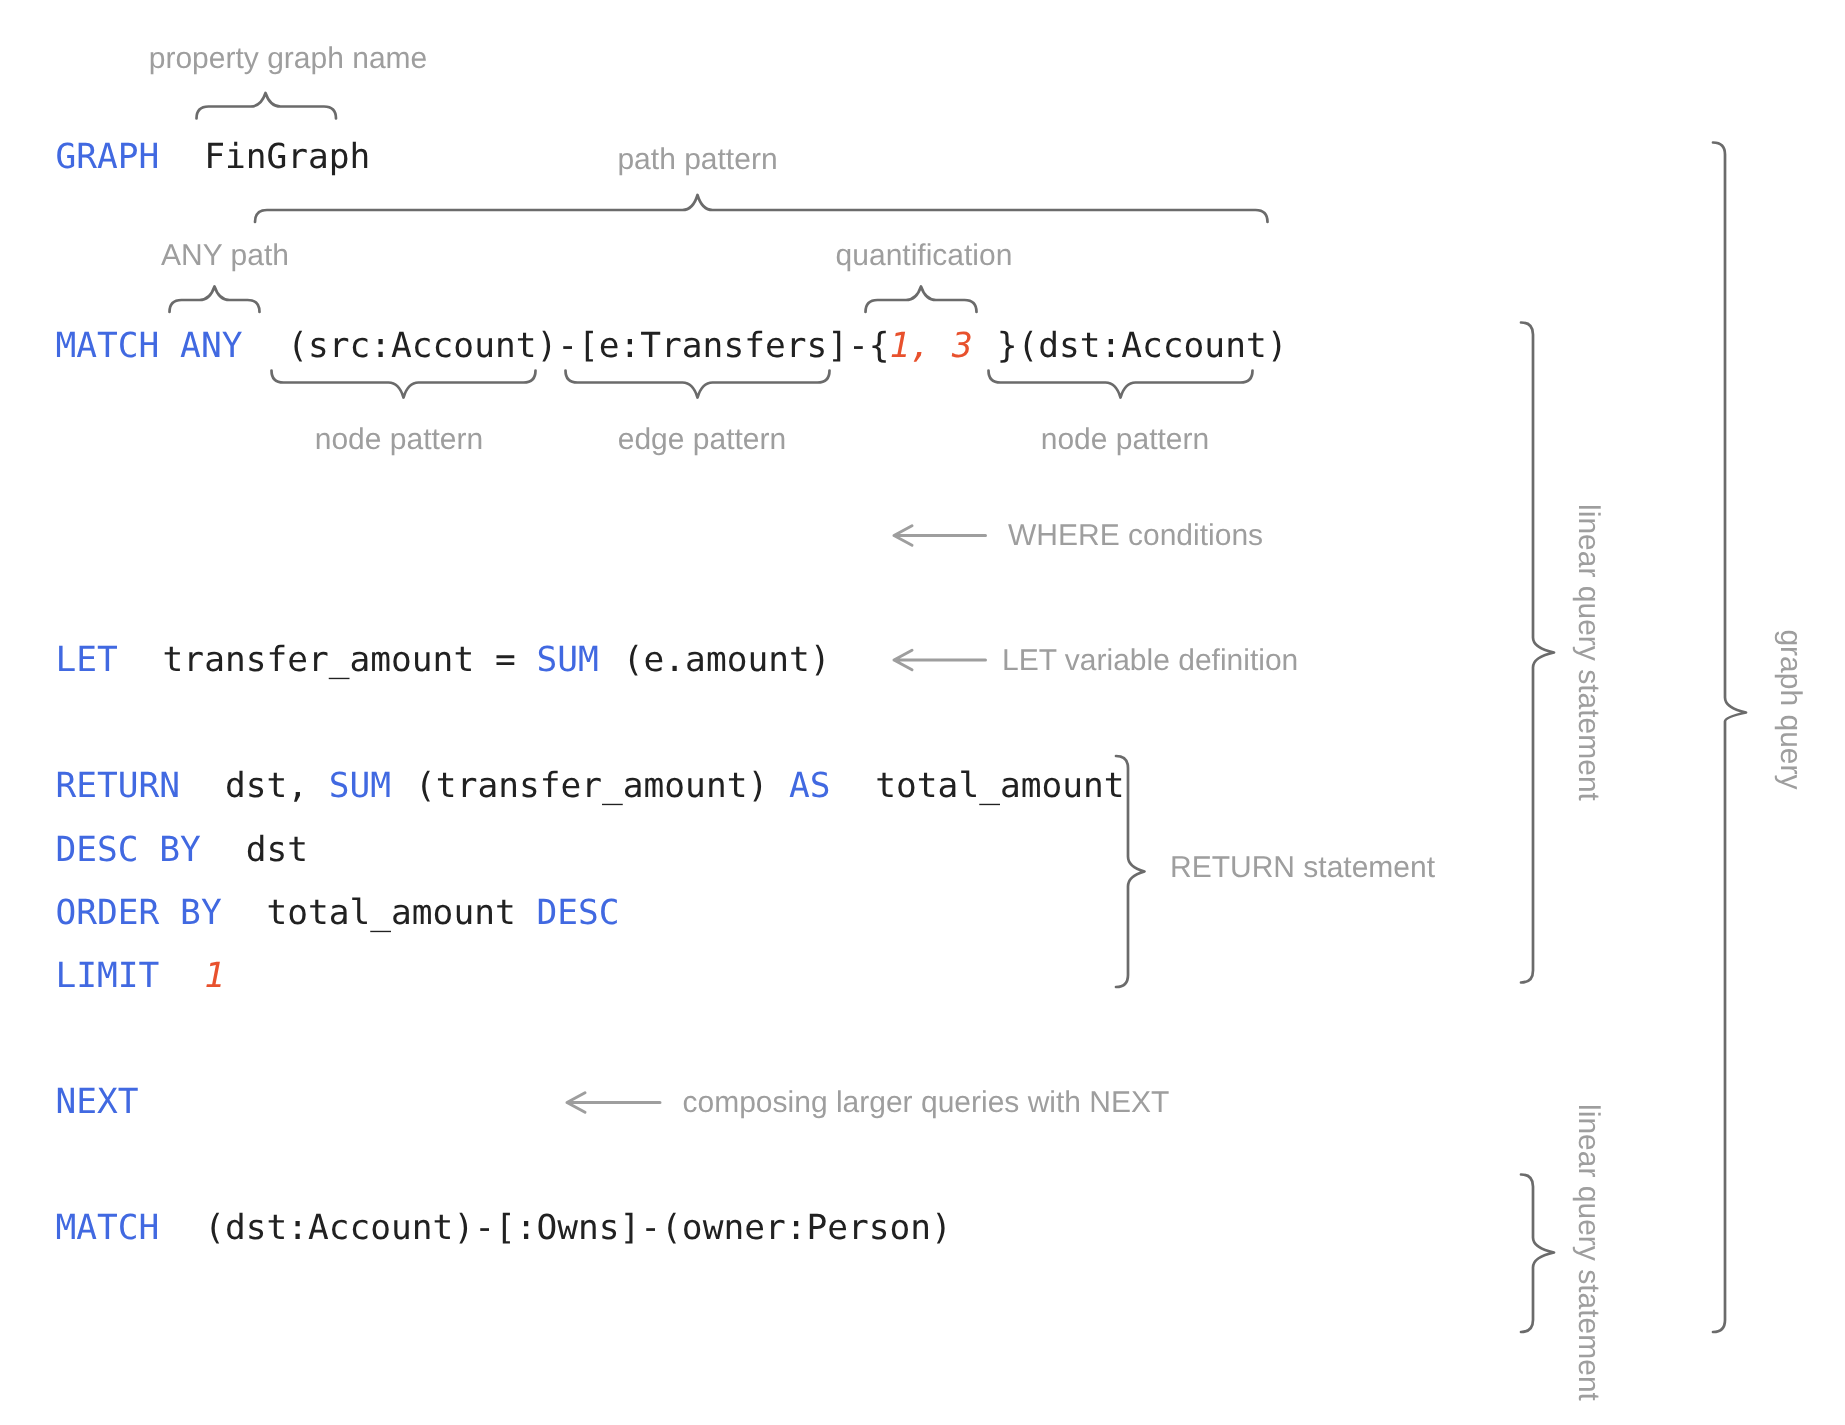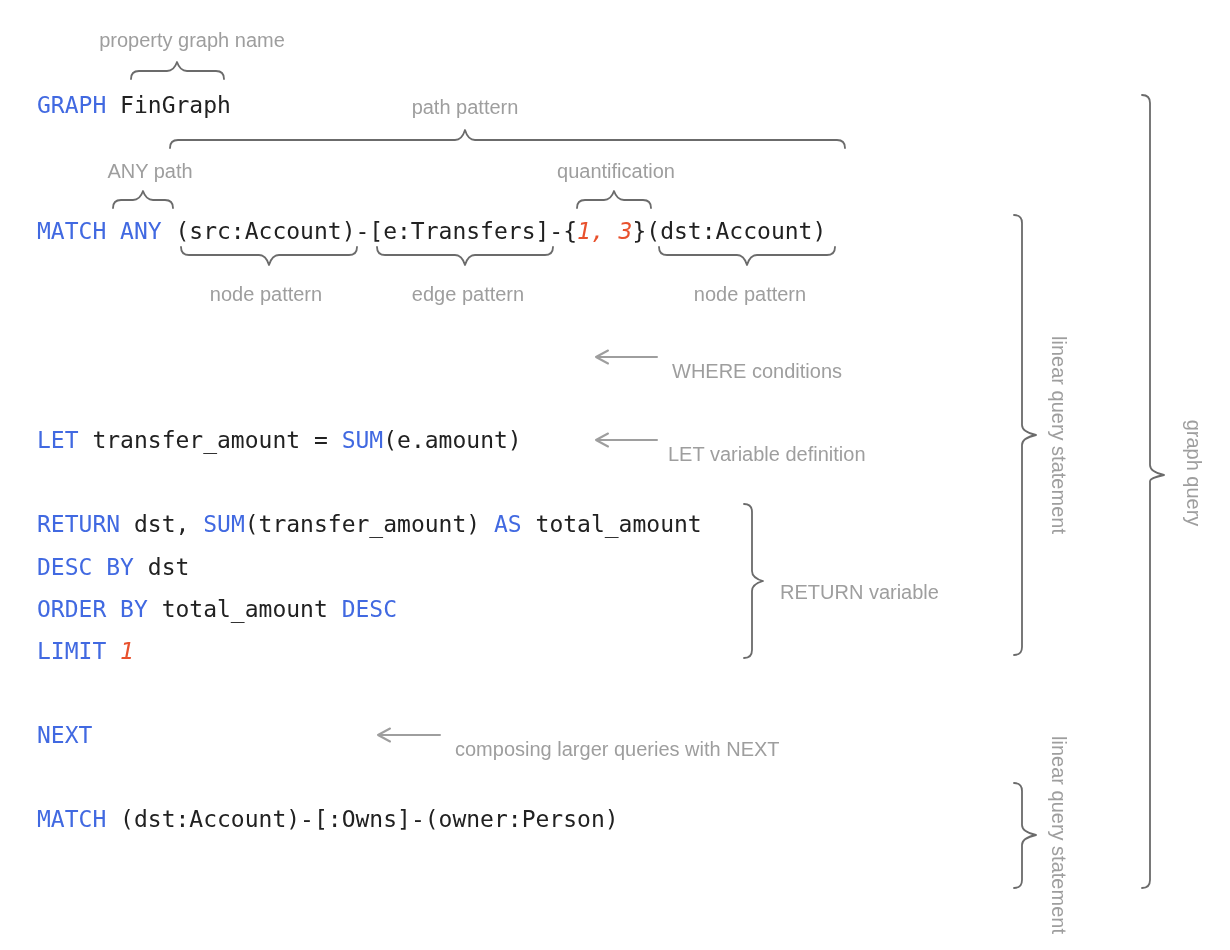--- a/index.html
+++ b/index.html
@@ -12,28 +12,28 @@
   }
   .gfx{position:absolute;left:0;top:0;}
   .code{
     position:absolute;left:37px;
     font-family:"DejaVu Sans Mono", monospace;
     font-size:23px;line-height:30px;white-space:pre;
     color:var(--code,#212121);
   }
   .seg-keyword{color:var(--kw,#4169e1);}
   .seg-number{color:var(--num,#e8512d);font-style:italic;}
-  .seg-plain{color:var(--code,#212121);}
+  .seg-plain{color:var(--code,#212121);padding-left:16px;}
   .label{
     position:absolute;
     font-size:20px;color:var(--label,#9e9e9e);
     white-space:nowrap;
   }
   .label.center{transform:translate(-50%,-50%);}
-  .label.lefted{transform:translate(0,-50%);margin-top:13px;}
+  .label.lefted{transform:translate(0,-50%);}
   .label.vert{transform:translate(-50%,-50%) rotate(90deg);}
 </style>
 </head>
 <body>
 
 <div class="canvas">
 
   <svg class="gfx" width="1230" height="950" viewBox="0 0 1230 950">
     <g fill="none" stroke="#6b6b6b" stroke-width="1.8" stroke-linecap="round" stroke-linejoin="round">
 
@@ -70,19 +70,19 @@
 
   <div class="label center" style="left:192px;top:40px">property graph name</div>
   <div class="label center" style="left:465px;top:107px">path pattern</div>
   <div class="label center" style="left:150px;top:171px">ANY path</div>
   <div class="label center" style="left:616px;top:171px">quantification</div>
   <div class="label center" style="left:266px;top:294px">node pattern</div>
   <div class="label center" style="left:468px;top:294px">edge pattern</div>
   <div class="label center" style="left:750px;top:294px">node pattern</div>
   <div class="label lefted" style="left:672px;top:358px">WHERE conditions</div>
   <div class="label lefted" style="left:668px;top:441px">LET variable definition</div>
-  <div class="label lefted" style="left:780px;top:579px">RETURN variable</div>
+  <div class="label lefted" style="left:780px;top:579px">RETURN statement</div>
   <div class="label lefted" style="left:455px;top:736px">composing larger queries with NEXT</div>
   <div class="label vert" style="left:1058px;top:435px">linear query statement</div>
   <div class="label vert" style="left:1058px;top:835px">linear query statement</div>
   <div class="label vert" style="left:1193px;top:473px">graph query</div>
 
 </div>
 
 </body></html>

